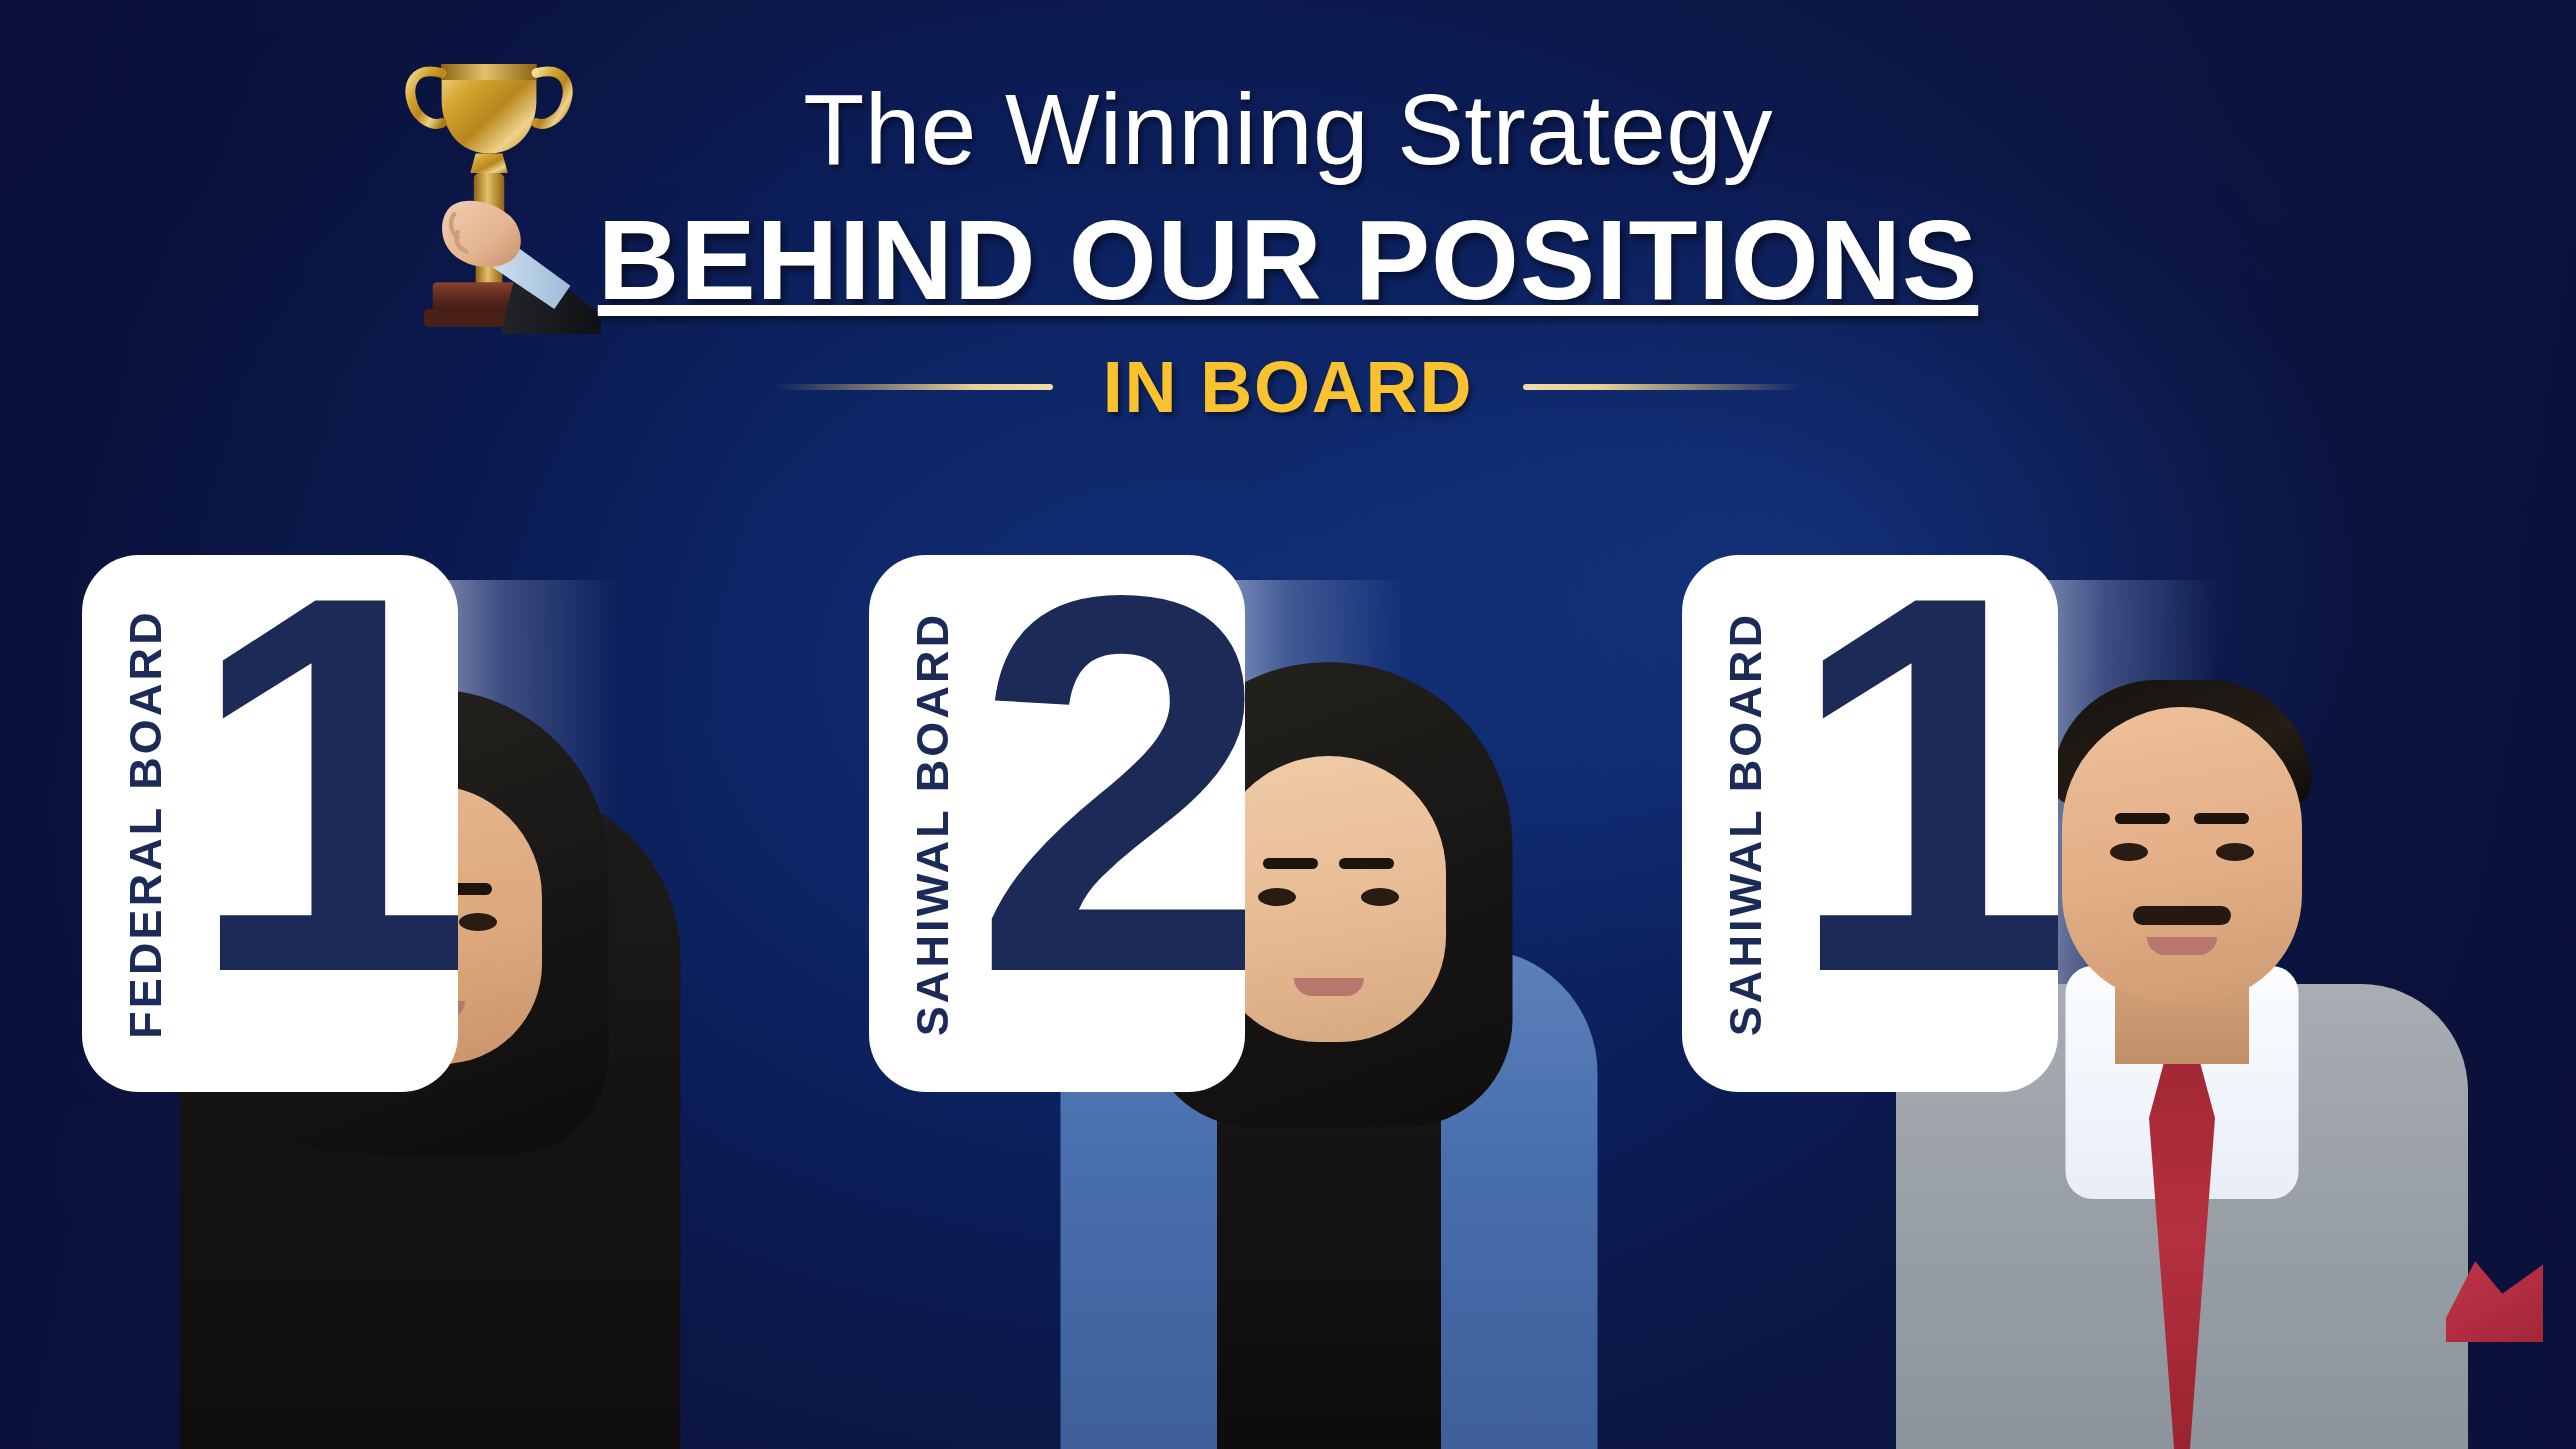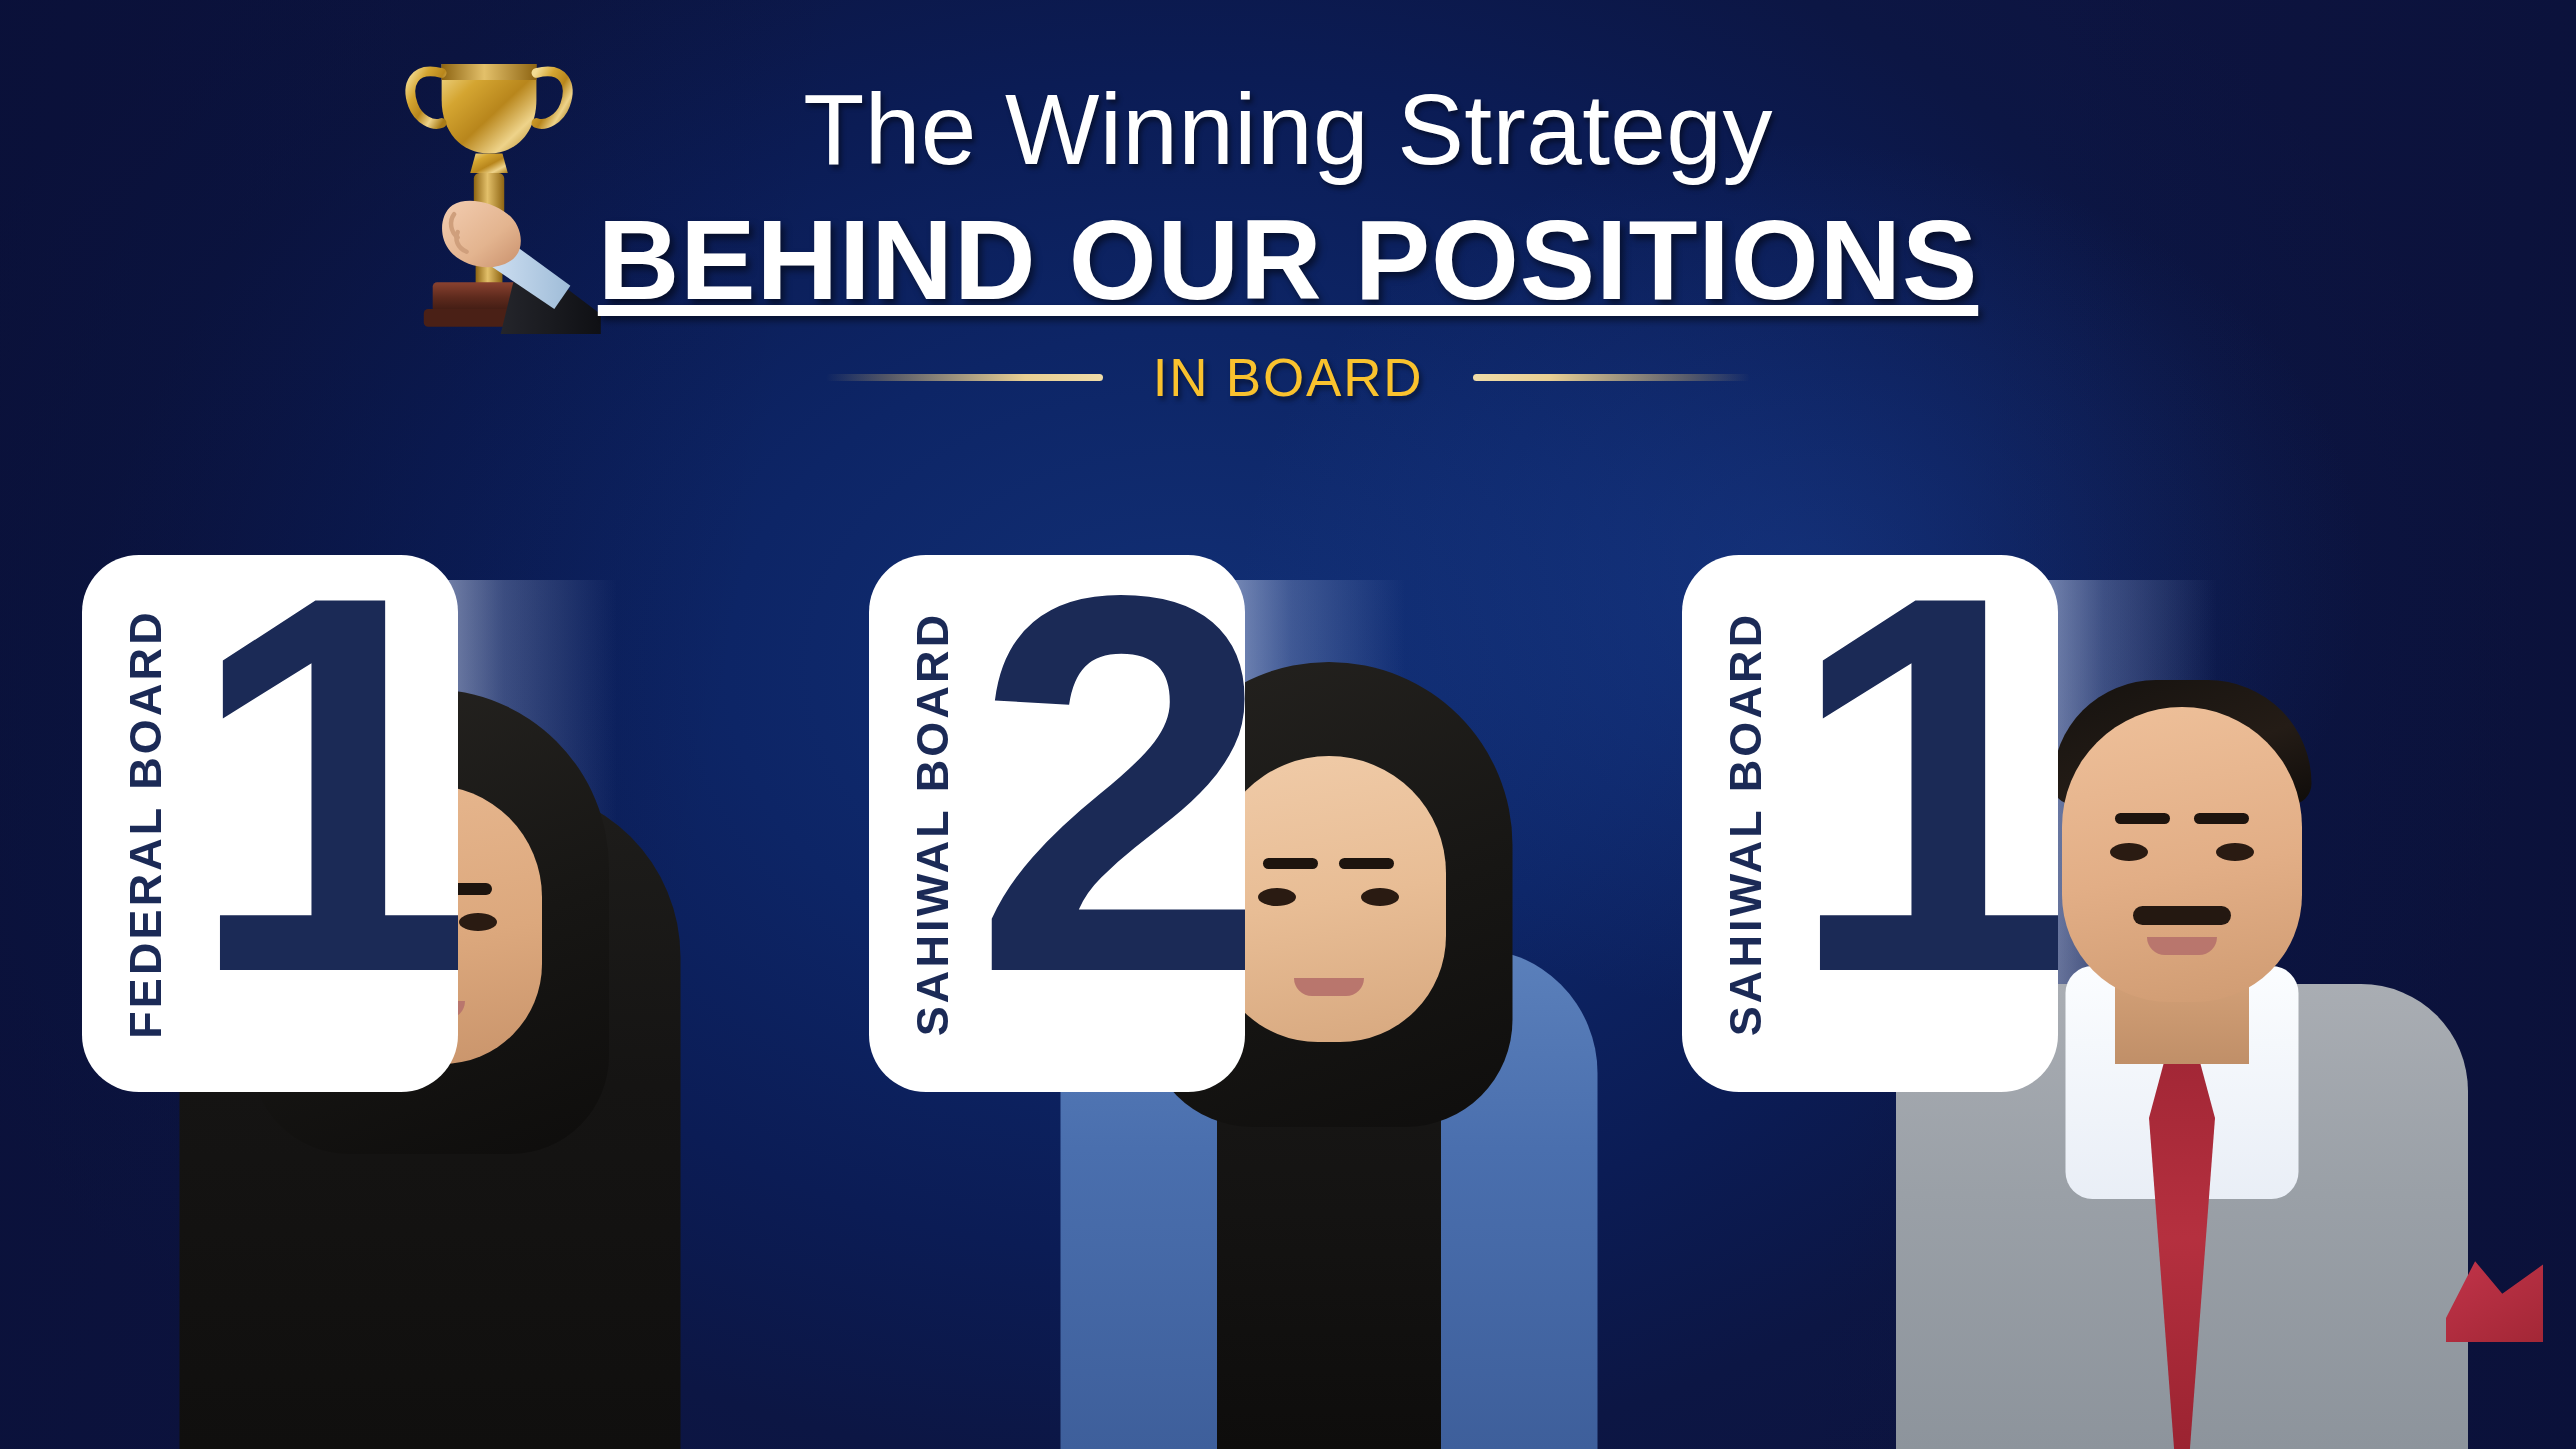--- a/index.html
+++ b/index.html
@@ -48,22 +48,22 @@
   }
   .rule{ height:6.3px; width:277px; border-radius:3.6px; }
   .rule.left{
     background:linear-gradient(90deg, rgba(214,181,106,0) 0%, rgba(214,181,106,.35) 22%, #e8cf93 72%, #f0dca8 100%);
   }
   .rule.right{
     background:linear-gradient(270deg, rgba(214,181,106,0) 0%, rgba(214,181,106,.35) 22%, #e8cf93 72%, #f0dca8 100%);
   }
   .title-line3{
     color:#f9c22e;
-    font-size:53px; line-height:1.0;
-    font-weight:400; letter-spacing:1.8px;
+    font-size:72px; line-height:1.0;
+    font-weight:700; letter-spacing:1.8px;
     text-shadow:2.7px 3.6px 5.4px rgba(0,0,0,.45);
     white-space:nowrap;
   }
 
   
   .trophy-wrap{ position:absolute; left:386px; top:30px; width:215px; height:304px; }
   .trophy-svg{ width:100%; height:100%; display:block; }
 
   
   .cards{ position:absolute; left:0; top:0; width:100%; height:100%; }

